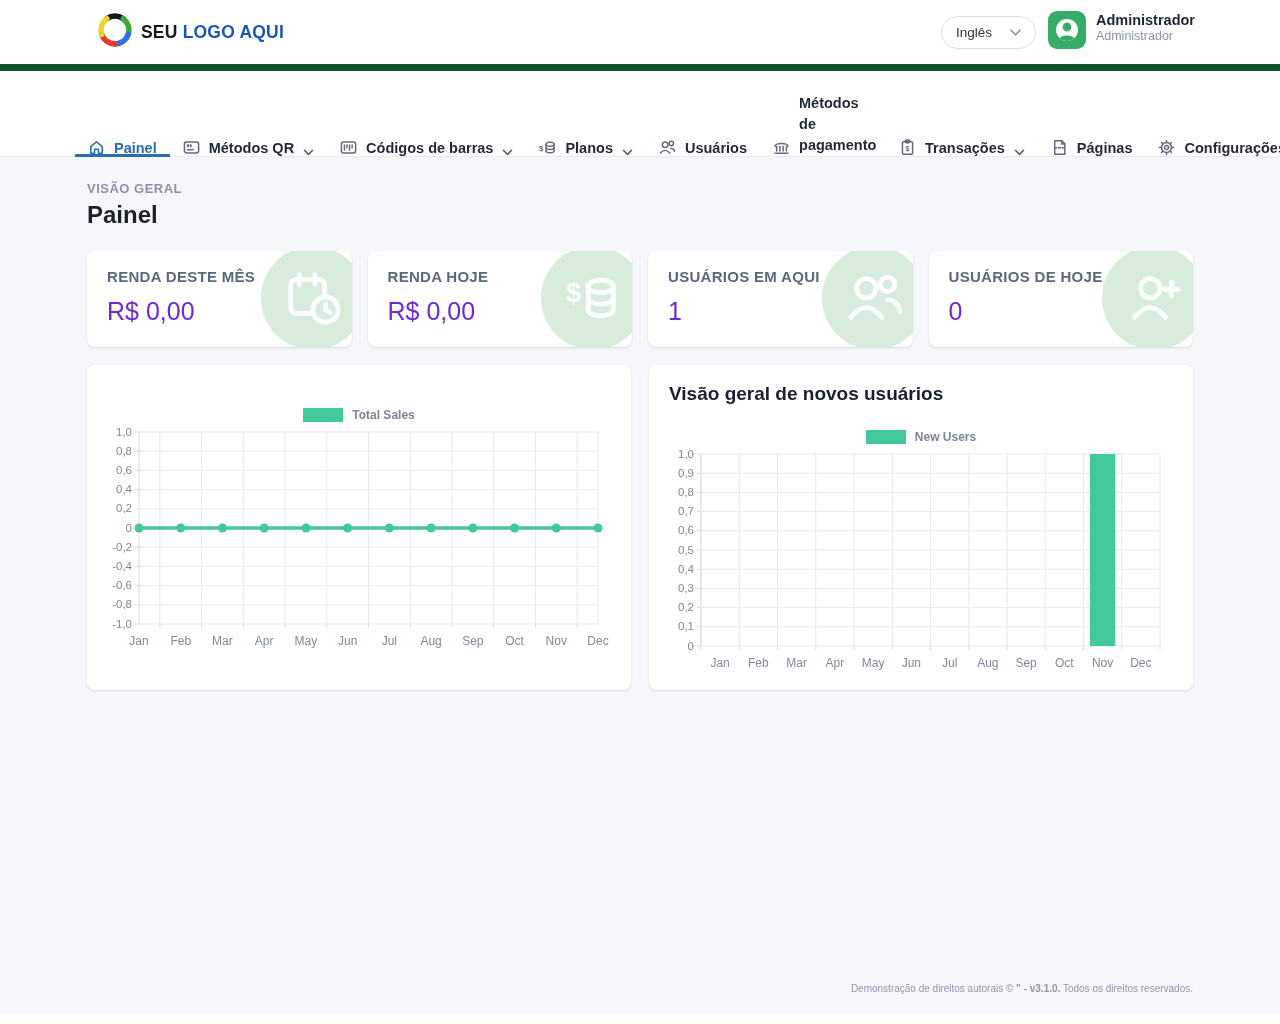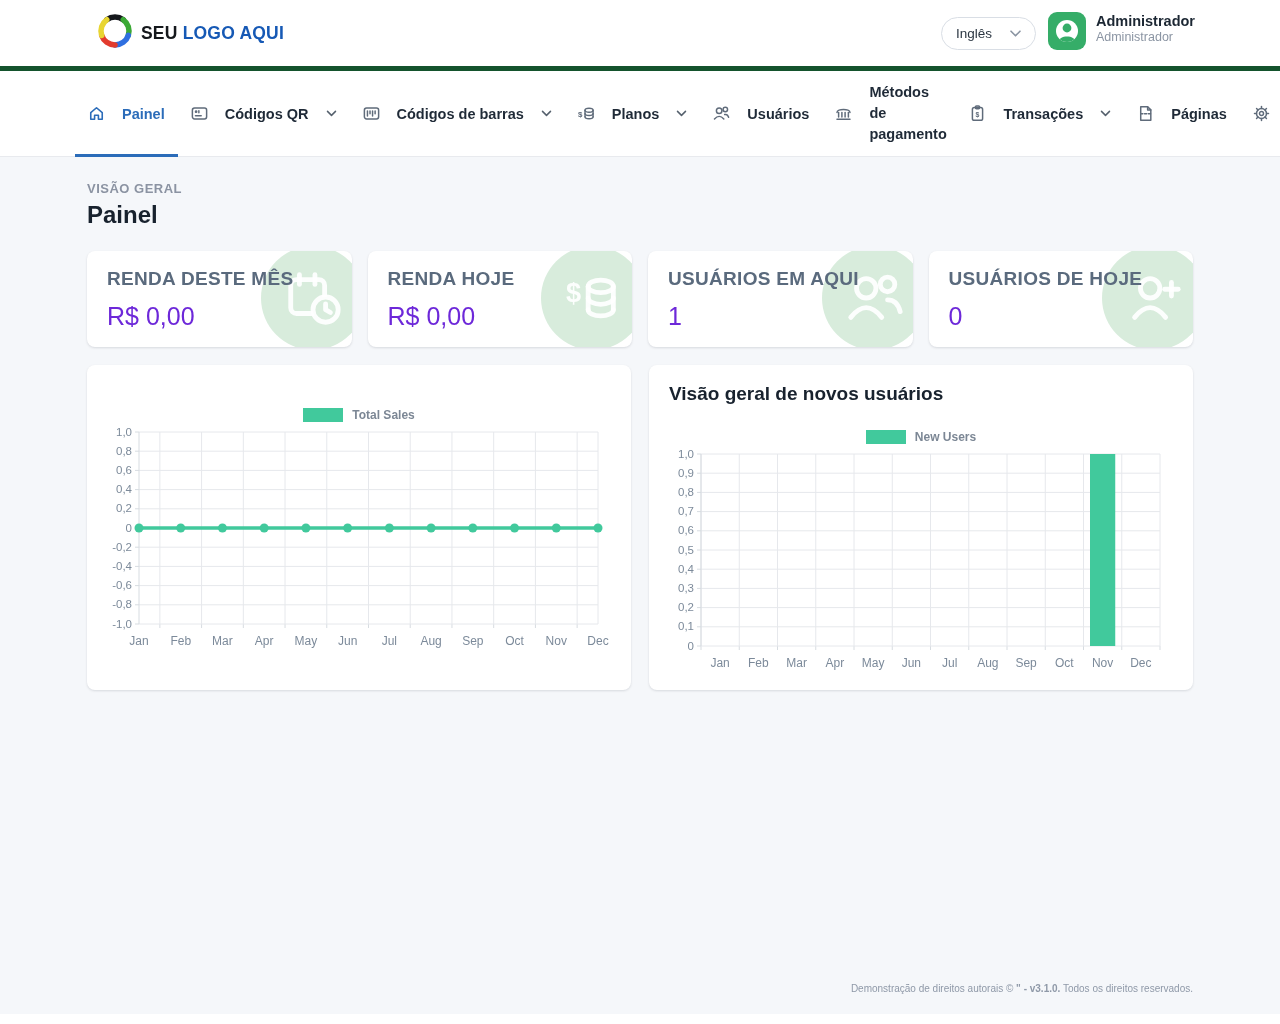--- a/index.html
+++ b/index.html
@@ -7,21 +7,21 @@
   body {
     width:1280px; height:1024px; overflow:hidden;
     background:#fff; font-family:"Liberation Sans", sans-serif;
     color:#1f2a37;
   }
   .page { width:1280px; height:1024px; display:flex; flex-direction:column; }
 
   
   .topbar {
     height:71px; flex:0 0 71px; background:#fff;
-    border-bottom:5px solid #14532d;
+    border-bottom:7px solid #14532d;
     display:flex; align-items:center; justify-content:space-between;
     padding:0 85px 0 95px;
   }
   .brand { display:flex; align-items:center; gap:6px; cursor:pointer; }
   .brand-text { font-size:17.5px; font-weight:800; letter-spacing:.2px; }
   .brand-text .blk { color:#15181c; }
   .brand-text .blu { color:#1659b5; }
   .topbar-right { display:flex; align-items:center; gap:12px; }
   .lang-select {
     display:flex; align-items:center; gap:18px;
@@ -34,21 +34,21 @@
   .user-name { font-size:14.5px; font-weight:700; color:#1c2733; }
   .user-role { font-size:12.5px; color:#8b95a3; }
 
   
   .nav {
     height:86px; flex:0 0 86px; background:#fff;
     border-bottom:1px solid #e8eaee;
     display:flex; align-items:stretch; padding:0 30px 0 75px;
   }
   .nav-item {
-    display:flex; align-items:center; gap:17px; padding:0 13px;
+    display:flex; align-items:flex-end; gap:9px; padding:0 13px;
     position:relative; font-size:14.5px; font-weight:600; color:#1f2a37;
     cursor:pointer; white-space:nowrap;
   }
   .nav-item svg { color:#5f6b7a; flex:0 0 auto; }
   .nav-item .chev { color:#55606d; }
   .nav-item.active { color:#2b6cb9; }
   .nav-item.active svg { color:#2b6cb9; }
   .nav-item.active::after {
     content:""; position:absolute; left:0; right:0; bottom:-1px; height:3px; background:#2b6cb9;
   }
@@ -61,21 +61,21 @@
   }
   .eyebrow { font-size:13px; font-weight:700; letter-spacing:.5px; color:#8b93a2; }
   .page-title { font-size:24px; font-weight:800; color:#18222e; margin-top:5px; }
 
   .stats-row { display:flex; gap:16px; margin-top:22px; }
   .stat-card {
     flex:1; background:#fff; border-radius:8px; height:96px;
     position:relative; overflow:hidden; padding:17px 20px;
     box-shadow:0 1px 2px rgba(16,24,40,.05), 0 1px 3px rgba(16,24,40,.08);
   }
-  .stat-label { font-size:19px; font-weight:700; letter-spacing:.3px; color:#5a6a7d; position:relative; z-index:2; }
+  .stat-label { font-size:15px; font-weight:700; letter-spacing:.3px; color:#5a6a7d; position:relative; z-index:2; }
   .stat-value { font-size:25px; font-weight:500; color:#6d28d9; margin-top:12px; position:relative; z-index:2; }
   .stat-deco {
     position:absolute; top:-5px; right:-13px; width:104px; height:104px; border-radius:50%;
     background:#d8ecdc; display:flex; align-items:center; justify-content:center; z-index:1;
   }
   .stat-deco svg { width:62px; height:62px; }
 
   .charts-row { display:flex; gap:18px; margin-top:18px; }
   .chart-card {
     flex:1; background:#fff; border-radius:8px; height:325px; padding:18px 20px;
@@ -156,21 +156,21 @@
       <span>Painel</span>
     </div>
 
     <div class="nav-item">
       <svg width="17" height="17" viewBox="0 0 16 16" fill="none" stroke="currentColor" stroke-width="1.4" stroke-linecap="round" stroke-linejoin="round">
           <rect x="1.3" y="2.9" width="13.4" height="10.2" rx="2"></rect>
           <circle cx="4.8" cy="6.3" r="0.6" fill="currentColor"></circle>
           <path d="M7.4 5.3 V7.3"></path>
           <path d="M4.2 10.2 H9.6"></path>
         </svg>
-      <span>Códigos QR</span>
+      <span>Métodos QR</span>
       <svg class="chev" viewBox="0 0 11 7" fill="none" stroke="currentColor" stroke-width="1.5" stroke-linecap="round" stroke-linejoin="round">
           <path d="M1.5 1.4 L5.5 5.4 L9.5 1.4"></path>
         </svg>
     </div>
 
     <div class="nav-item">
       <svg width="17" height="17" viewBox="0 0 16 16" fill="none" stroke="currentColor" stroke-width="1.4" stroke-linecap="round" stroke-linejoin="round">
           <rect x="1.3" y="2.9" width="13.4" height="10.2" rx="2"></rect>
           <path d="M4.2 5.6 V10.4"></path>
           <path d="M6.6 5.6 V8.2"></path>

